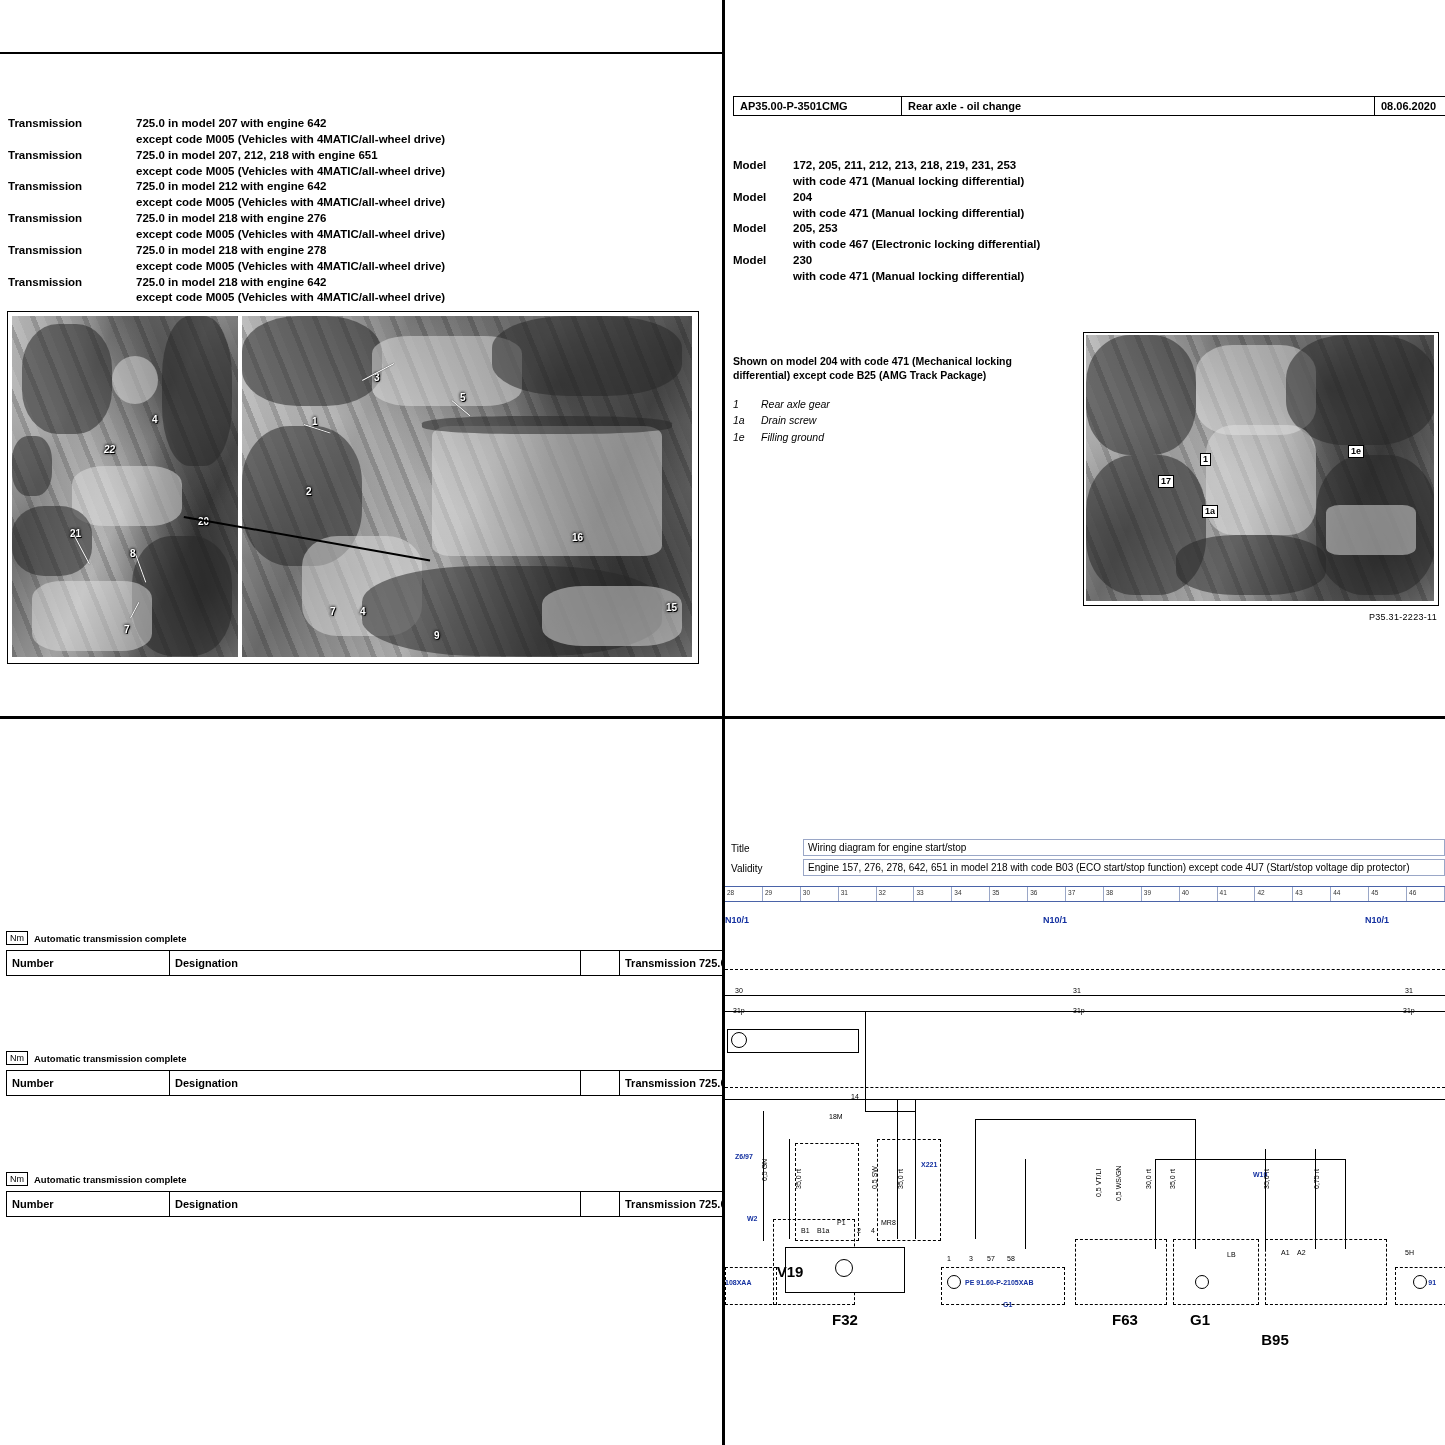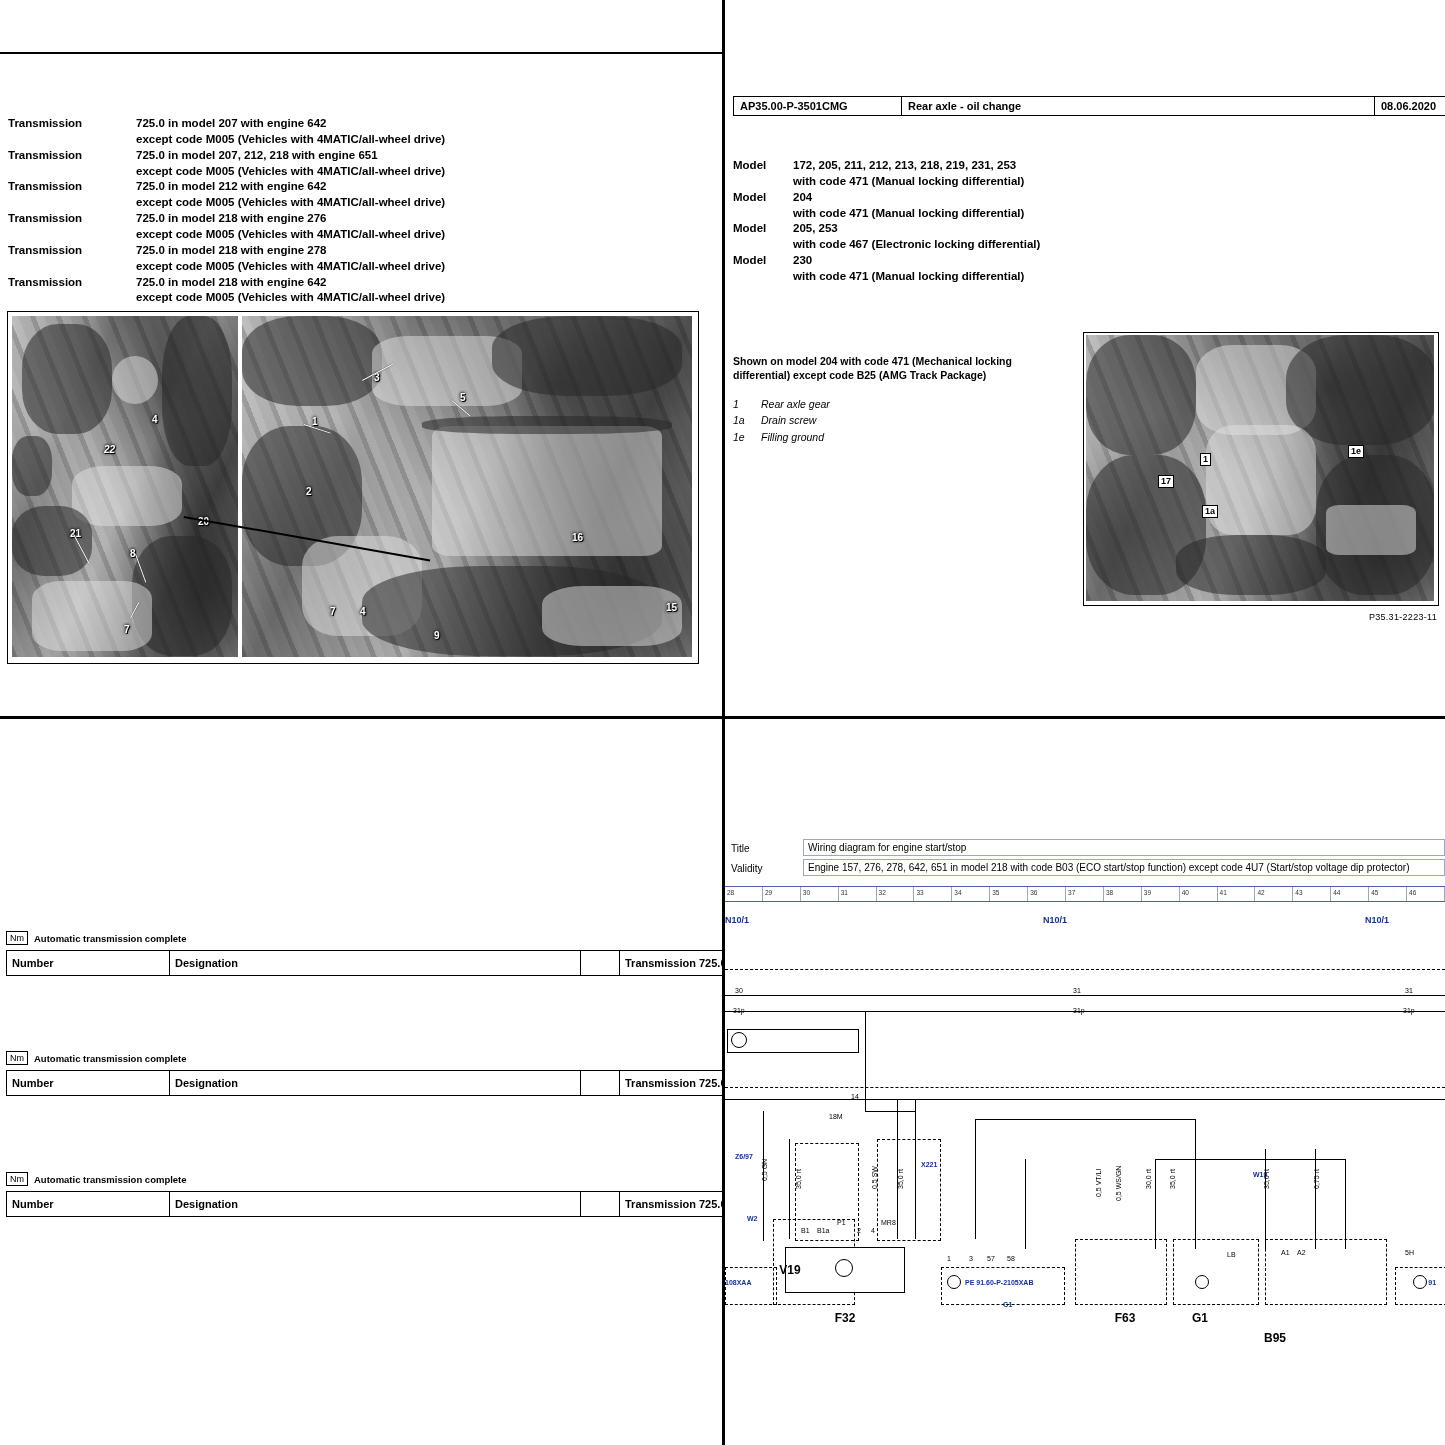--- a/index.html
+++ b/index.html
@@ -273,21 +273,21 @@
     transform: rotate(-90deg);
   }
   .tinytxt {
     position: absolute;
     font-size: 7px;
     white-space: nowrap;
   }
   .bluetxt { color: #1330a0; font-weight: bold; }
   .comp-label {
     position: absolute;
-    font-size: 12px;
+    font-size: 15px;
     font-weight: bold;
     text-align: center;
   }
   .circ {
     position: absolute;
     border: 1px solid #000;
     border-radius: 50%;
     background: #fff;
   }
 </style>

